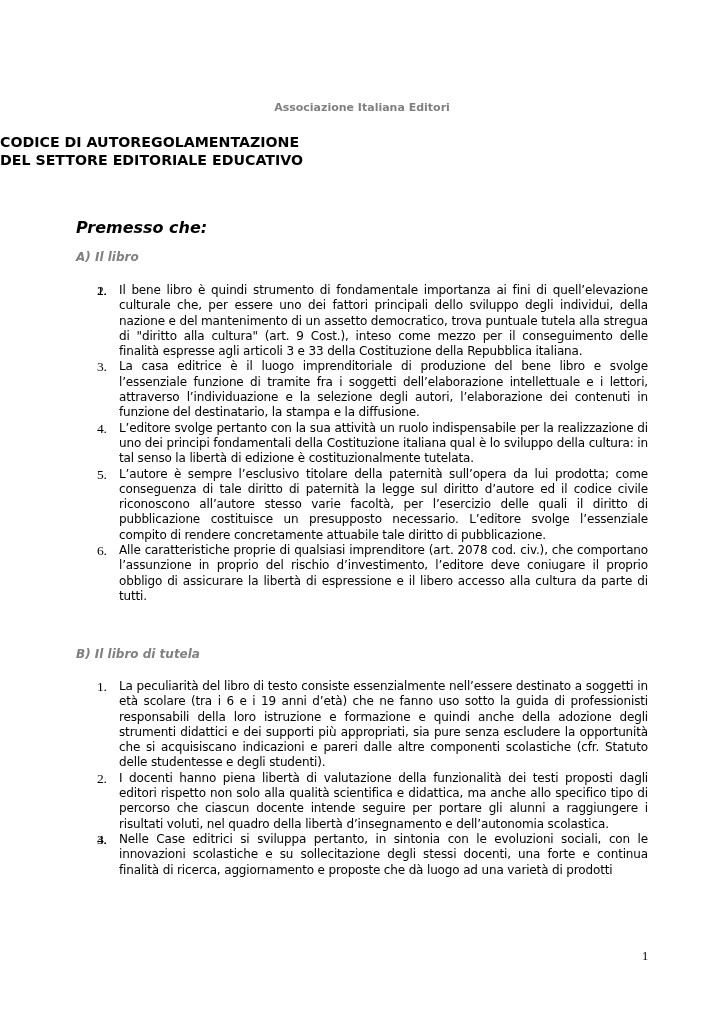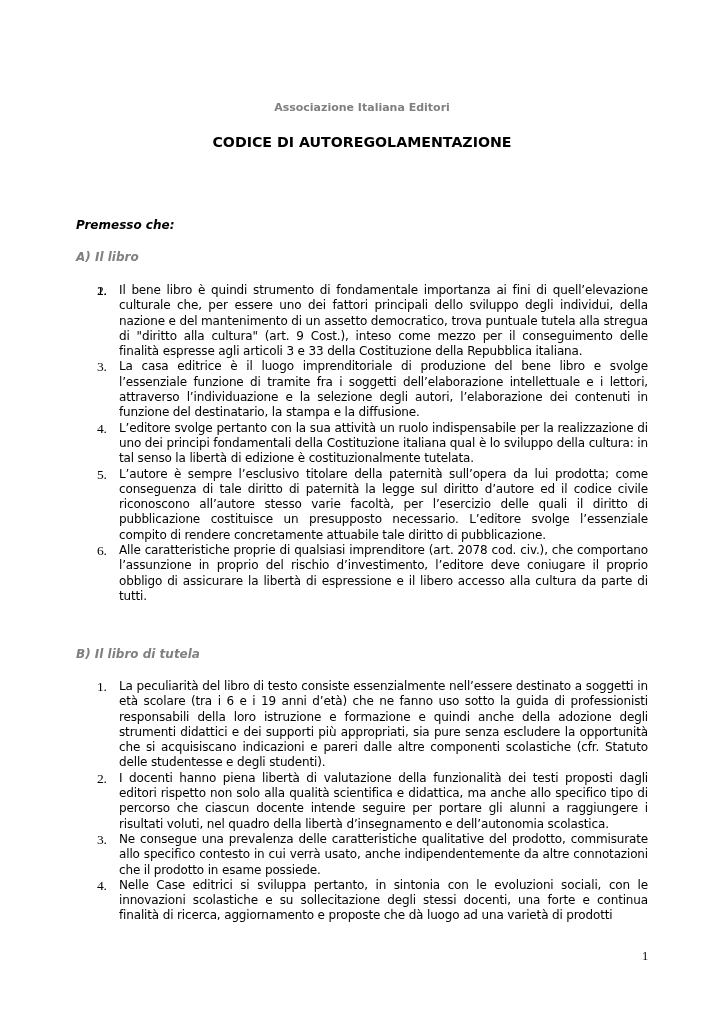--- a/index.html
+++ b/index.html
@@ -1,53 +1,54 @@
 <!DOCTYPE html>
 <html><head>
 <meta charset="utf-8">
 <style>
   html, body { margin:0; padding:0; background:#ffffff; }
   body { width:724px; height:1024px; position:relative; overflow:hidden;
          font-family:"DejaVu Sans", sans-serif; color:#000; }
   .page { position:absolute; left:0; top:0; width:724px; height:1024px; }
   .org { position:absolute; top:101px; left:0; width:724px; text-align:center;
          font-size:11px; font-weight:bold; color:#808080; }
-  .title { position:absolute; top:133px; left:0; width:724px; text-align:center;
+  .title { position:absolute; top:133px; left:0; width:724px; text-align:left;
            font-size:14.2px; font-weight:bold; line-height:18px; letter-spacing:0; }
-  .premesso { position:absolute; top:218px; left:76px; font-size:12px; font-weight:bold; font-style:italic; }
+  .premesso { position:absolute; top:218px; left:76px; font-size:16px; font-weight:bold; font-style:italic; }
   .sec { position:absolute; left:76px; font-size:12px; font-weight:bold; font-style:italic; color:#808080; }
   ol.items { position:absolute; left:0; margin:0; padding:0; list-style:none; width:724px; }
   ol.items li { position:relative; padding-left:119px; width:529px; font-size:12px; line-height:15.3px;
                 text-align:justify; letter-spacing:-0.15px; }
   ol.items li .num { position:absolute; left:97px; top:0; font-family:"Liberation Serif", serif; font-size:13.5px; }
   .pagenum { position:absolute; top:949px; left:642px; font-family:"Liberation Serif", serif; font-size:12.5px; }
 </style>
 </head>
 <body>
 
 <div class="page">
   <div class="org">Associazione Italiana Editori</div>
   <div class="title">
     <div>CODICE DI AUTOREGOLAMENTAZIONE</div>
+    <div>DEL SETTORE EDITORIALE EDUCATIVO</div>
   </div>
 
   <div class="premesso">Premesso che:</div>
 
   <div class="sec" style="top:250px;">A) Il libro</div>
   <ol class="items" style="top:283px;">
     <li><span class="num">1.</span></li>
     <li><span class="num">2.</span><span>Il bene libro è quindi strumento di fondamentale importanza ai fini di quell’elevazione culturale che, per essere uno dei fattori principali dello sviluppo degli individui, della nazione e del mantenimento di un assetto democratico, trova puntuale tutela alla stregua di "diritto alla cultura" (art. 9 Cost.), inteso come mezzo per il conseguimento delle finalità espresse agli articoli 3 e 33 della Costituzione della Repubblica italiana.</span></li>
     <li><span class="num">3.</span><span>La casa editrice è il luogo imprenditoriale di produzione del bene libro e svolge l’essenziale funzione di tramite fra i soggetti dell’elaborazione intellettuale e i lettori, attraverso l’individuazione e la selezione degli autori, l’elaborazione dei contenuti in funzione del destinatario, la stampa e la diffusione.</span></li>
     <li><span class="num">4.</span><span>L’editore svolge pertanto con la sua attività un ruolo indispensabile per la realizzazione di uno dei principi fondamentali della Costituzione italiana qual è lo sviluppo della cultura: in tal senso la libertà di edizione è costituzionalmente tutelata.</span></li>
     <li><span class="num">5.</span><span>L’autore è sempre l’esclusivo titolare della paternità sull’opera da lui prodotta; come conseguenza di tale diritto di paternità la legge sul diritto d’autore ed il codice civile riconoscono all’autore stesso varie facoltà, per l’esercizio delle quali il diritto di pubblicazione costituisce un presupposto necessario. L’editore svolge l’essenziale compito di rendere concretamente attuabile tale diritto di pubblicazione.</span></li>
     <li><span class="num">6.</span><span>Alle caratteristiche proprie di qualsiasi imprenditore (art. 2078 cod. civ.), che comportano l’assunzione in proprio del rischio d’investimento, l’editore deve coniugare il proprio obbligo di assicurare la libertà di espressione e il libero accesso alla cultura da parte di tutti.</span></li>
   </ol>
 
   <div class="sec" style="top:647px;">B) Il libro di tutela</div>
   <ol class="items" style="top:679px;">
     <li><span class="num">1.</span><span>La peculiarità del libro di testo consiste essenzialmente nell’essere destinato a soggetti in età scolare (tra i 6 e i 19 anni d’età) che ne fanno uso sotto la guida di professionisti responsabili della loro istruzione e formazione e quindi anche della adozione degli strumenti didattici e dei supporti più appropriati, sia pure senza escludere la opportunità che si acquisiscano indicazioni e pareri dalle altre componenti scolastiche (cfr. Statuto delle studentesse e degli studenti).</span></li>
     <li><span class="num">2.</span><span>I docenti hanno piena libertà di valutazione della funzionalità dei testi proposti dagli editori rispetto non solo alla qualità scientifica e didattica, ma anche allo specifico tipo di percorso che ciascun docente intende seguire per portare gli alunni a raggiungere i risultati voluti, nel quadro della libertà d’insegnamento e dell’autonomia scolastica.</span></li>
-    <li><span class="num">3.</span><span>Ne consegue una prevalenza delle caratteristiche qualitative del prodotto, commisurate allo specifico contesto in cui verrà usato, anche indipendentemente da altre connotazioni che il prodotto in esame possiede.</span></li>
+    <li><span class="num">3.</span></li>
     <li><span class="num">4.</span><span>Nelle Case editrici si sviluppa pertanto, in sintonia con le evoluzioni sociali, con le innovazioni scolastiche e su sollecitazione degli stessi docenti, una forte e continua finalità di ricerca, aggiornamento e proposte che dà luogo ad una varietà di prodotti</span></li>
   </ol>
 
   <div class="pagenum">1</div>
 </div>
 
 </body></html>

